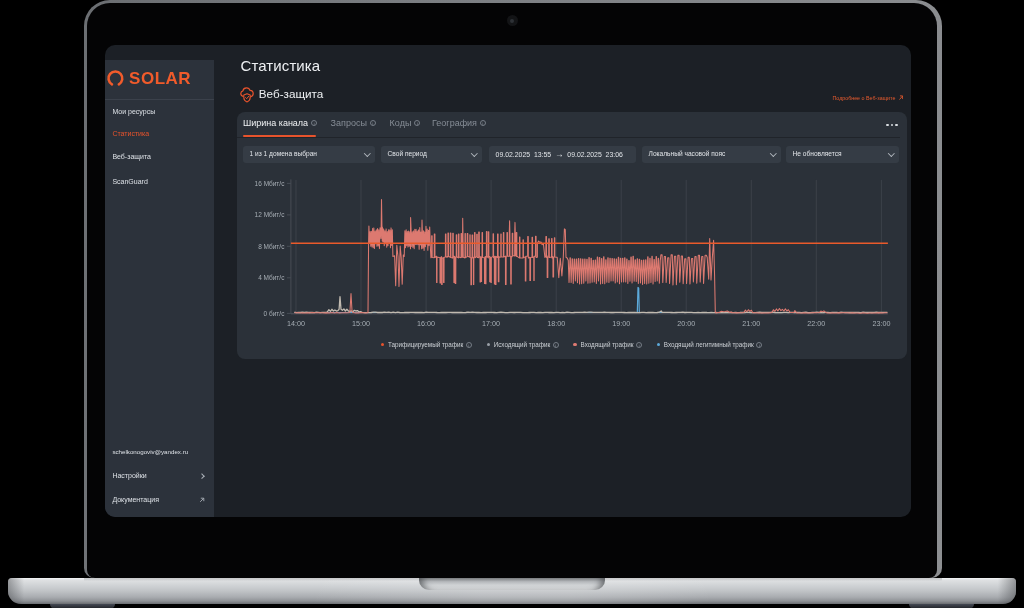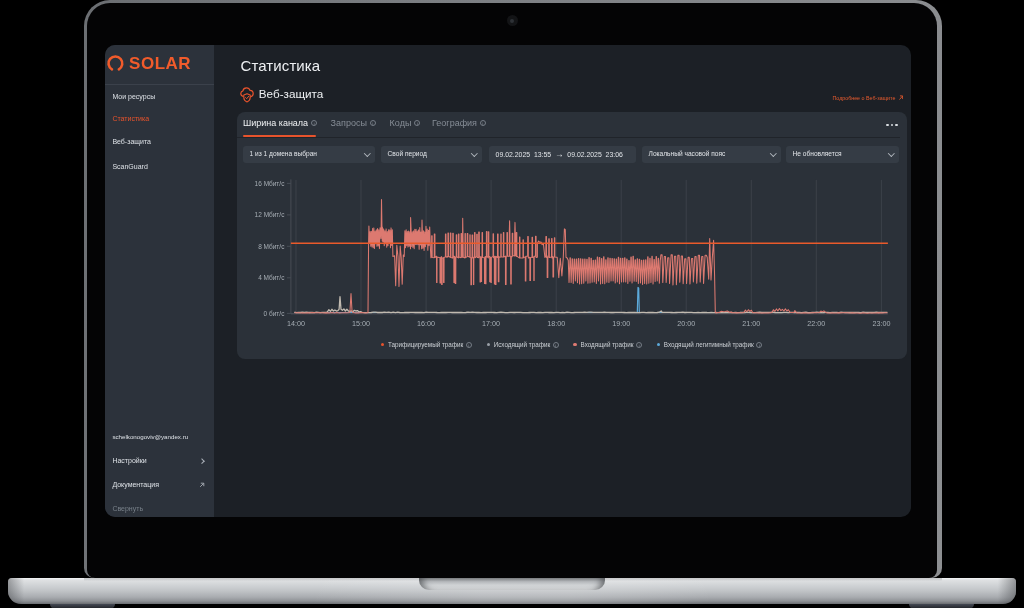--- a/index.html
+++ b/index.html
@@ -3,21 +3,21 @@
 *{margin:0;padding:0;box-sizing:border-box}
 html,body{width:1024px;height:608px;background:#000;overflow:hidden}
 body{font-family:"Liberation Sans",sans-serif;position:relative}
 .abs{position:absolute}
 #lid{left:83.5px;top:0;width:858px;height:578px;border-radius:26px 26px 10px 10px;
  background:linear-gradient(100deg,#6b6e72 0,#7b7e82 35%,#8d8f92 100%)}
 #bezel{left:3.6px;top:2.6px;right:4.4px;bottom:0;border-radius:23px 23px 8px 8px;background:#040405}
 #cam{left:423px;top:15px;width:11px;height:11px;border-radius:50%;background:#131416}
 #cam i{position:absolute;left:3.5px;top:3.5px;width:4px;height:4px;border-radius:50%;background:#2e3136}
 #ui{left:105.2px;top:45px;width:806.3px;height:472px;border-radius:10px;overflow:hidden;background:#1c2026}
-#side{left:0;top:0;width:108.4px;height:472px;background:#2c323b}
+#side{left:0;top:15px;width:108.4px;height:472px;background:#2c323b}
 #side .logo{left:1px;top:9px;width:92px;height:20px}
 #side .div1{left:0;top:38.8px;width:108.4px;height:1px;background:#3b414b}
 .mi{left:7.2px;height:10px;line-height:10px;font-size:7px;color:#dde1e6;white-space:nowrap}
 .mi.act{color:#e8532c}
 .mi.dim{color:#788089}
 .chev{position:absolute;width:4.4px;height:4.4px;border-right:1px solid #aab0b8;border-bottom:1px solid #aab0b8}
 
 .h1{left:135.3px;top:12px;font-size:15px;color:#eef0f3;letter-spacing:.1px}
 .h2{left:153.6px;top:42.4px;font-size:11.7px;color:#eef0f3}
 .lnk{right:8.5px;top:49.3px;font-size:6.2px;color:#e85b2e;transform:scaleX(.86);transform-origin:100% 50%}

